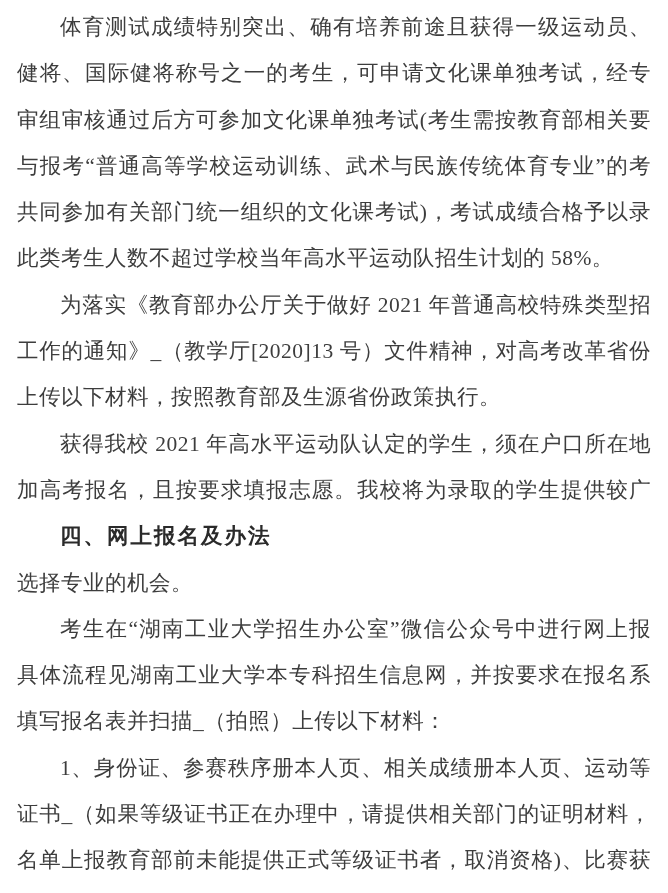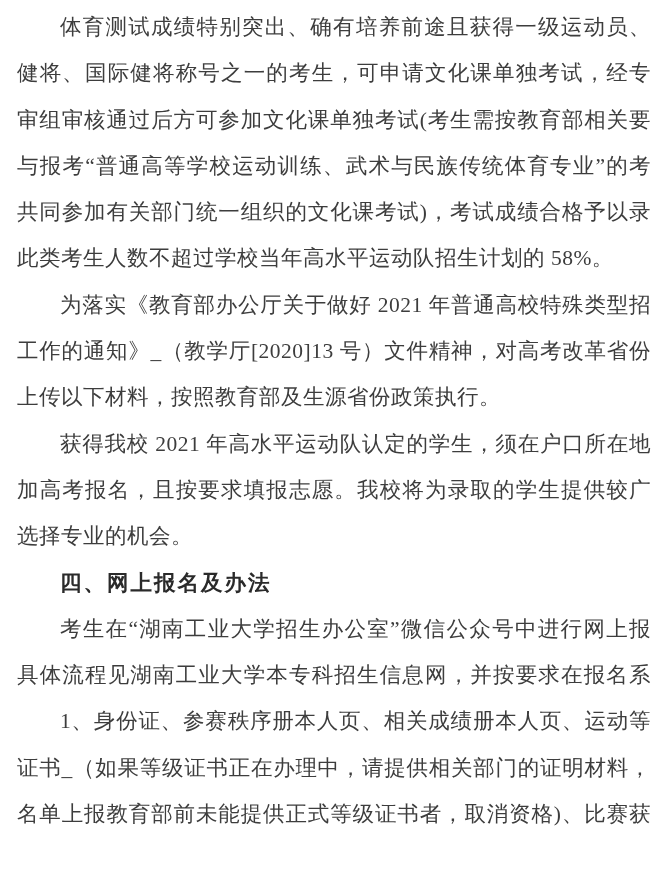--- a/index.html
+++ b/index.html
@@ -50,20 +50,21 @@
   <div class="line fill">健将、国际健将称号之一的考生，可申请文化课单独考试，经专家评</div>
   <div class="line fill">审组审核通过后方可参加文化课单独考试(考生需按教育部相关要求，</div>
   <div class="line fill">与报考“普通高等学校运动训练、武术与民族传统体育专业”的考生</div>
   <div class="line fill">共同参加有关部门统一组织的文化课考试)，考试成绩合格予以录取，</div>
   <div class="line">此类考生人数不超过学校当年高水平运动队招生计划的 58%。</div>
   <div class="line fill indent">为落实《教育部办公厅关于做好 2021 年普通高校特殊类型招生</div>
   <div class="line fill">工作的通知》_（教学厅[2020]13 号）文件精神，对高考改革省份和合</div>
   <div class="line">上传以下材料，按照教育部及生源省份政策执行。</div>
   <div class="line fill indent">获得我校 2021 年高水平运动队认定的学生，须在户口所在地参</div>
   <div class="line fill">加高考报名，且按要求填报志愿。我校将为录取的学生提供较广泛地</div>
+  <div class="line heading indent">四、网上报名及办法</div>
   <div class="line">选择专业的机会。</div>
-  <div class="line heading indent">四、网上报名及办法</div>
   <div class="line fill indent">考生在“湖南工业大学招生办公室”微信公众号中进行网上报名，</div>
   <div class="line fill">具体流程见湖南工业大学本专科招生信息网，并按要求在报名系统中</div>
+  <div class="line">填写报名表并扫描_（拍照）上传以下材料：</div>
   <div class="line fill indent">1、身份证、参赛秩序册本人页、相关成绩册本人页、运动等级</div>
   <div class="line fill">证书_（如果等级证书正在办理中，请提供相关部门的证明材料，认定</div>
   <div class="line fill">名单上报教育部前未能提供正式等级证书者，取消资格)、比赛获奖</div>
 </div>
 
 </body></html>

